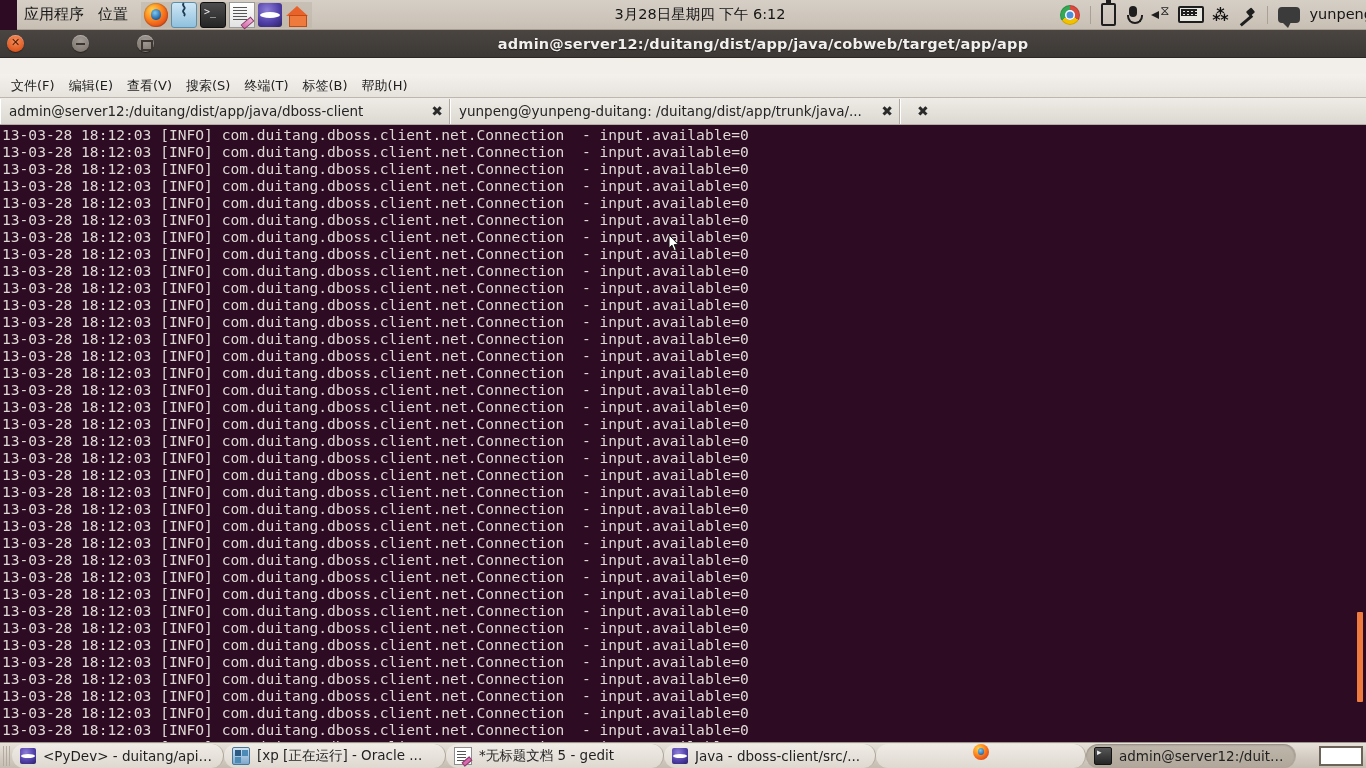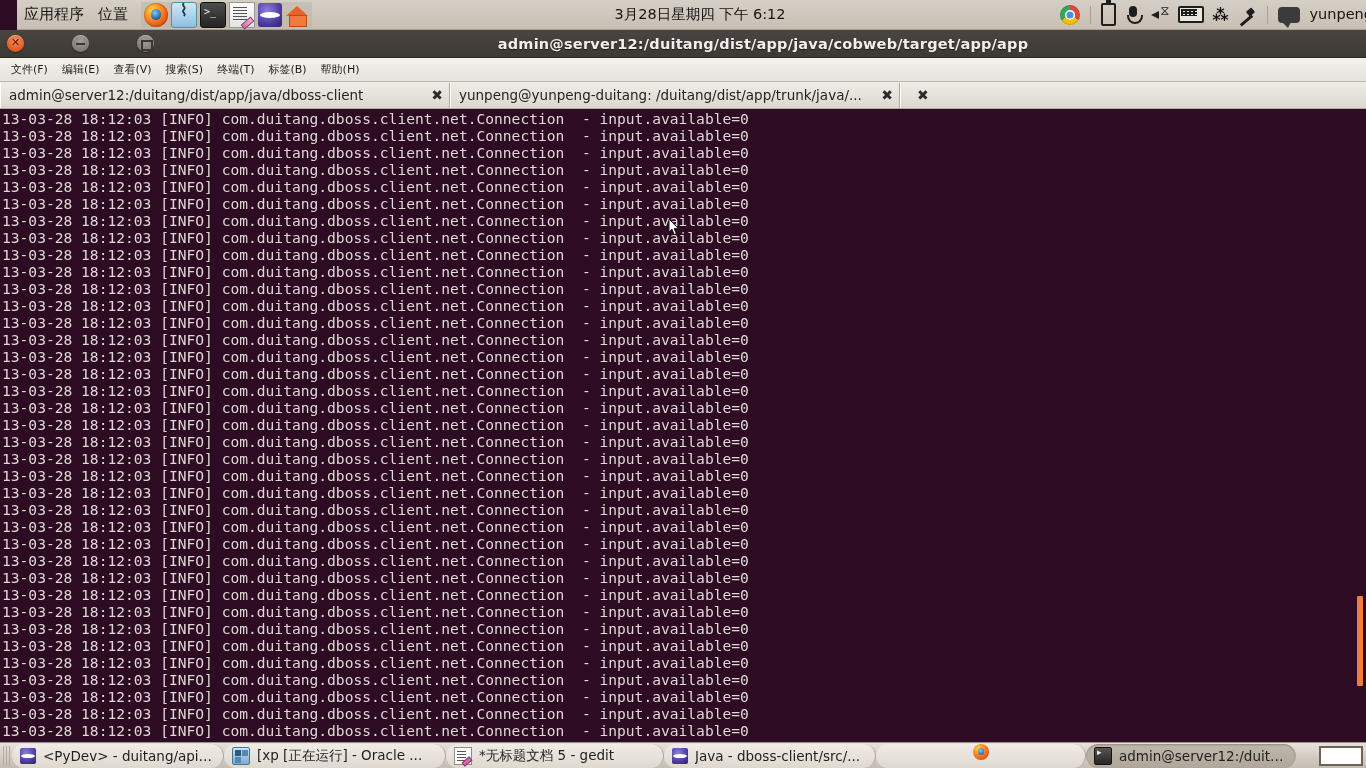--- a/index.html
+++ b/index.html
@@ -168,21 +168,21 @@
     flex:1; text-align:center; color:#f2f0ee; font-size:14.5px; font-weight:bold;
     letter-spacing:.2px; margin-right:50px; margin-left:8px;
     text-shadow: 0 1px 1px rgba(0,0,0,.6);
     white-space:nowrap; overflow:hidden;
   }
 
   #menubar {
     height:23px; background: linear-gradient(to bottom,#f4f1ed,#e6e2dc);
     border-bottom:1px solid #bdb7af;
     display:flex; align-items:center; padding-left:4px;
-    font-size:11px; color:#1d1d1d;
+    font-size:13px; color:#1d1d1d;margin-top:16px;
   }
   .menu-item { padding:0 7px; line-height:22px; }
 
   #tabbar {
     height:26px; background: linear-gradient(to bottom,#efece7,#dedad3);
     border-bottom:1px solid #b4ada4;
     display:flex; align-items:center;
   }
   .tab {
     display:flex; align-items:center; justify-content:space-between;

